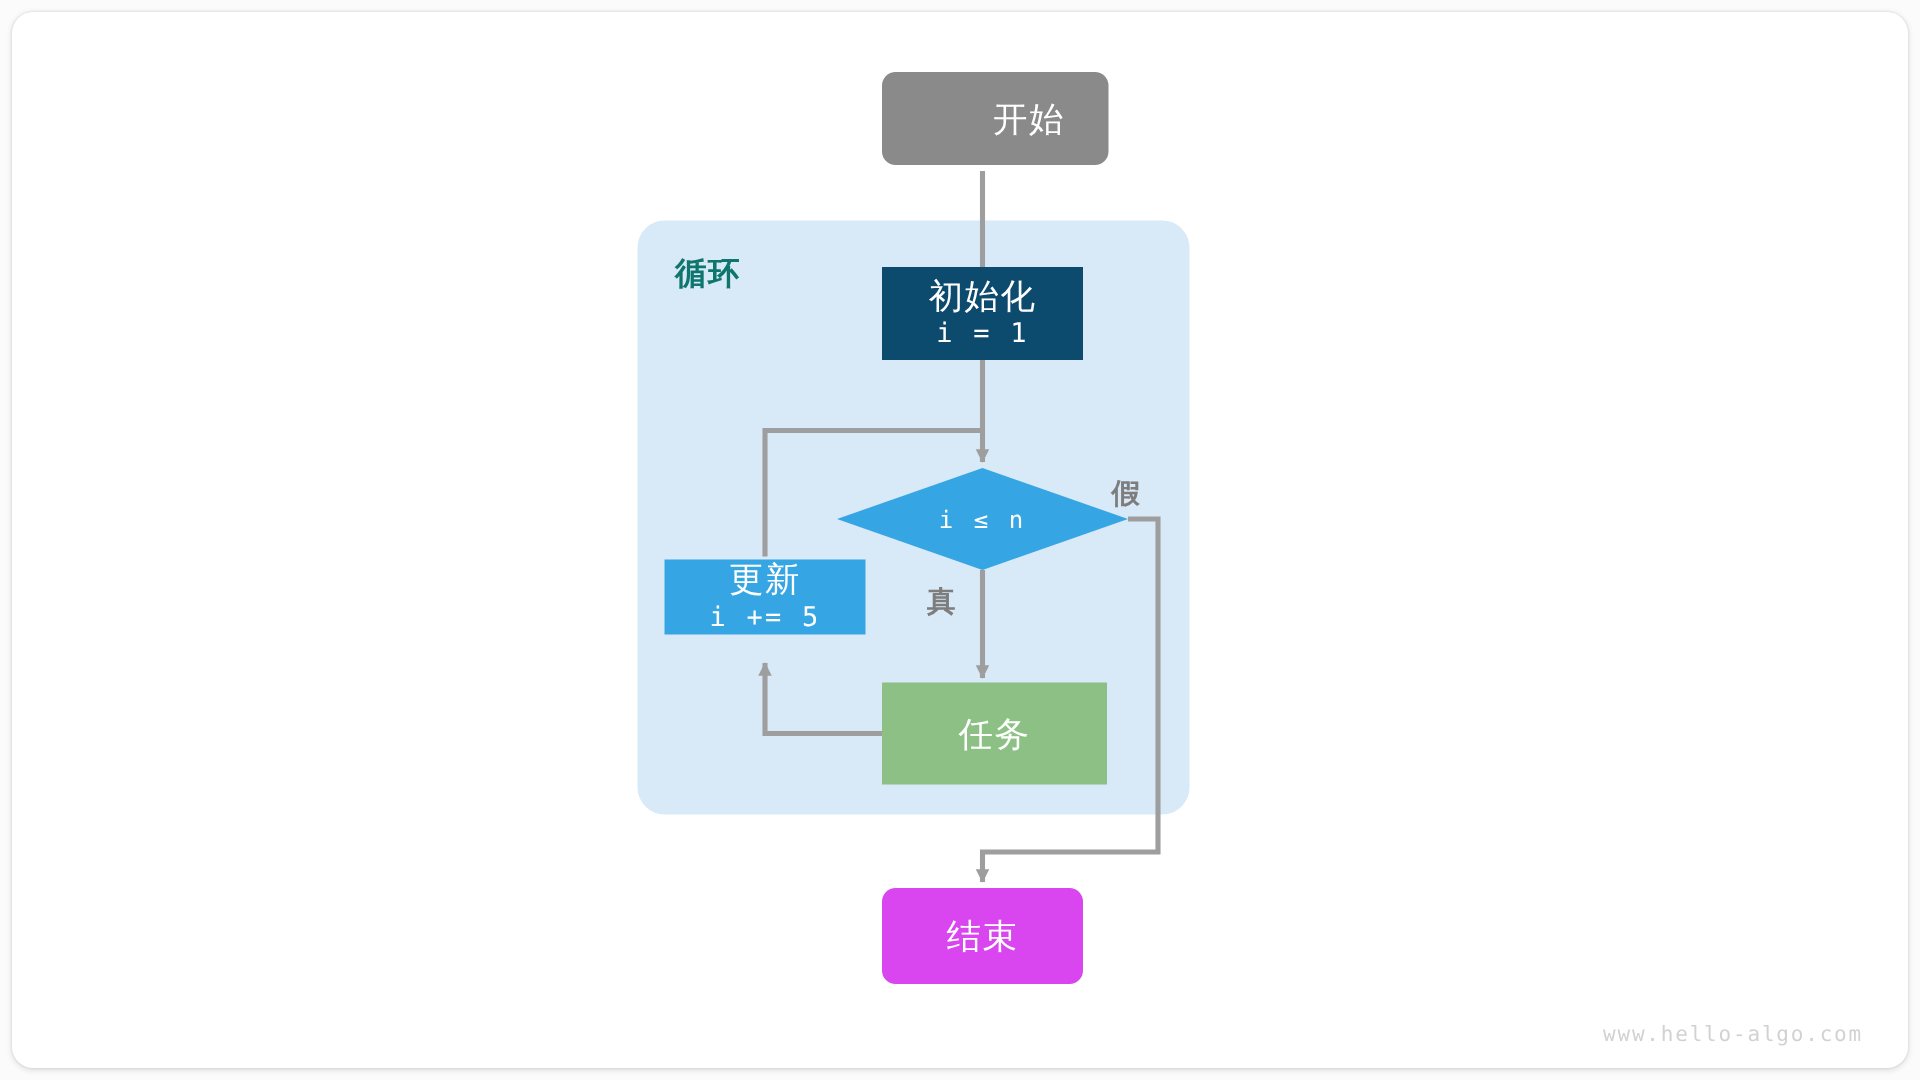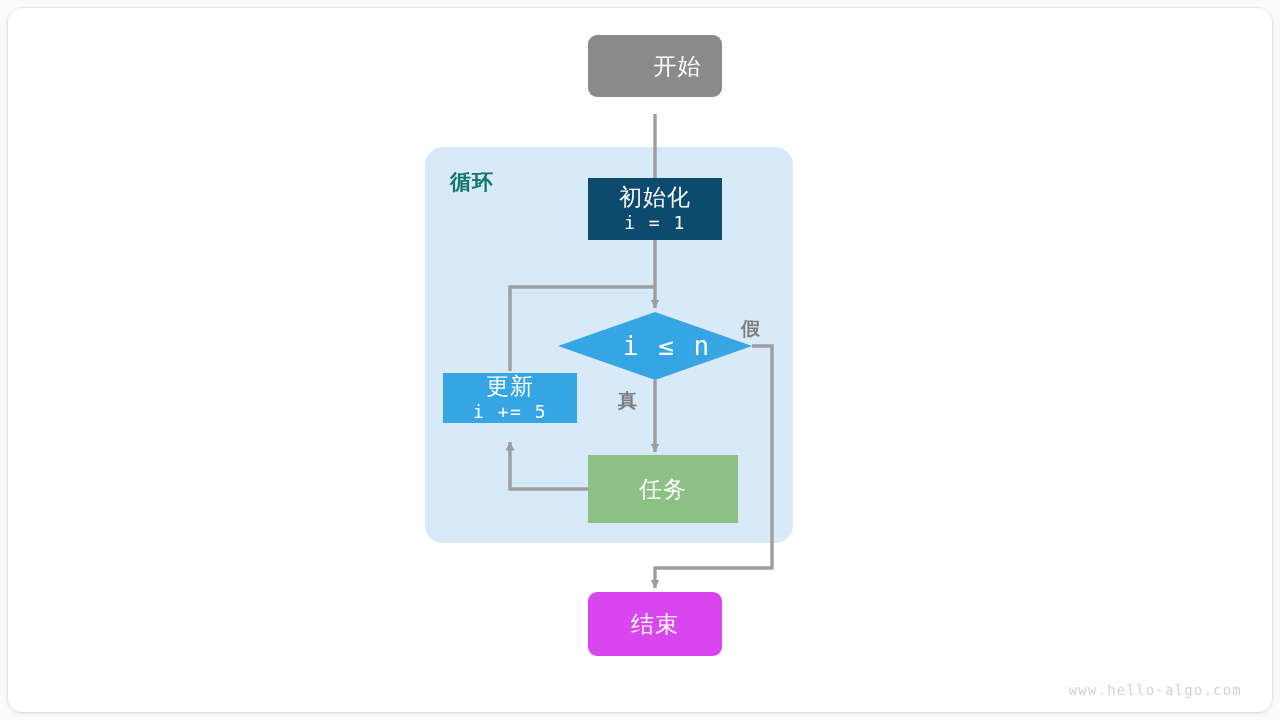--- a/index.html
+++ b/index.html
@@ -86,30 +86,30 @@
     position: absolute;
     z-index: 3;
   }
   .diamond-wrap svg {
     position: absolute;
     left: 0;
     top: 0;
   }
   .diamond-text {
     position: absolute;
-    left: 12px;
+    left: 0;
     top: 0;
     width: 100%;
     height: 100%;
     display: flex;
     align-items: center;
     justify-content: center;
     color: #ffffff;
     font-family: "DejaVu Sans Mono", "Liberation Mono", monospace;
-    font-size: 26px;
+    font-size: 16px;
     letter-spacing: 2px;
   }
   svg.wires {
     position: absolute;
     left: 0;
     top: 0;
     width: 1280px;
     height: 720px;
     z-index: 2;
     pointer-events: none;
@@ -156,21 +156,21 @@
         <path d="M655,380 L655,452" marker-end="url(#arrowany)"></path>
 
         <path d="M588,489 L510,489 L510,442" marker-end="url(#arrowany)"></path>
 
         <path d="M510,371 L510,287 L655,287"></path>
 
         <path d="M752,346 L772,346 L772,568 L655,568 L655,588" marker-end="url(#arrowany)"></path>
       </g>
     </svg>
 
-    <div class="node terminal" style="left:588px; top:35px; width:134px; height:62px; background:#8a8a8a;padding-left:45px;">
+    <div class="node terminal" style="left:588px; top:48px; width:151px; height:62px; background:#8a8a8a;padding-left:45px;">
       <span class="cn">开始</span>
     </div>
 
     <div class="node" style="left:588px; top:178px; width:134px; height:62px; background:#0c4a6e;">
       <span class="cn">初始化</span>
       <span class="mono">i = 1</span>
     </div>
 
     <div class="diamond-wrap" style="left:558px; top:312px; width:194px; height:68px;">
       <svg width="194" height="68" viewBox="0 0 194 68" xmlns="http://www.w3.org/2000/svg">

